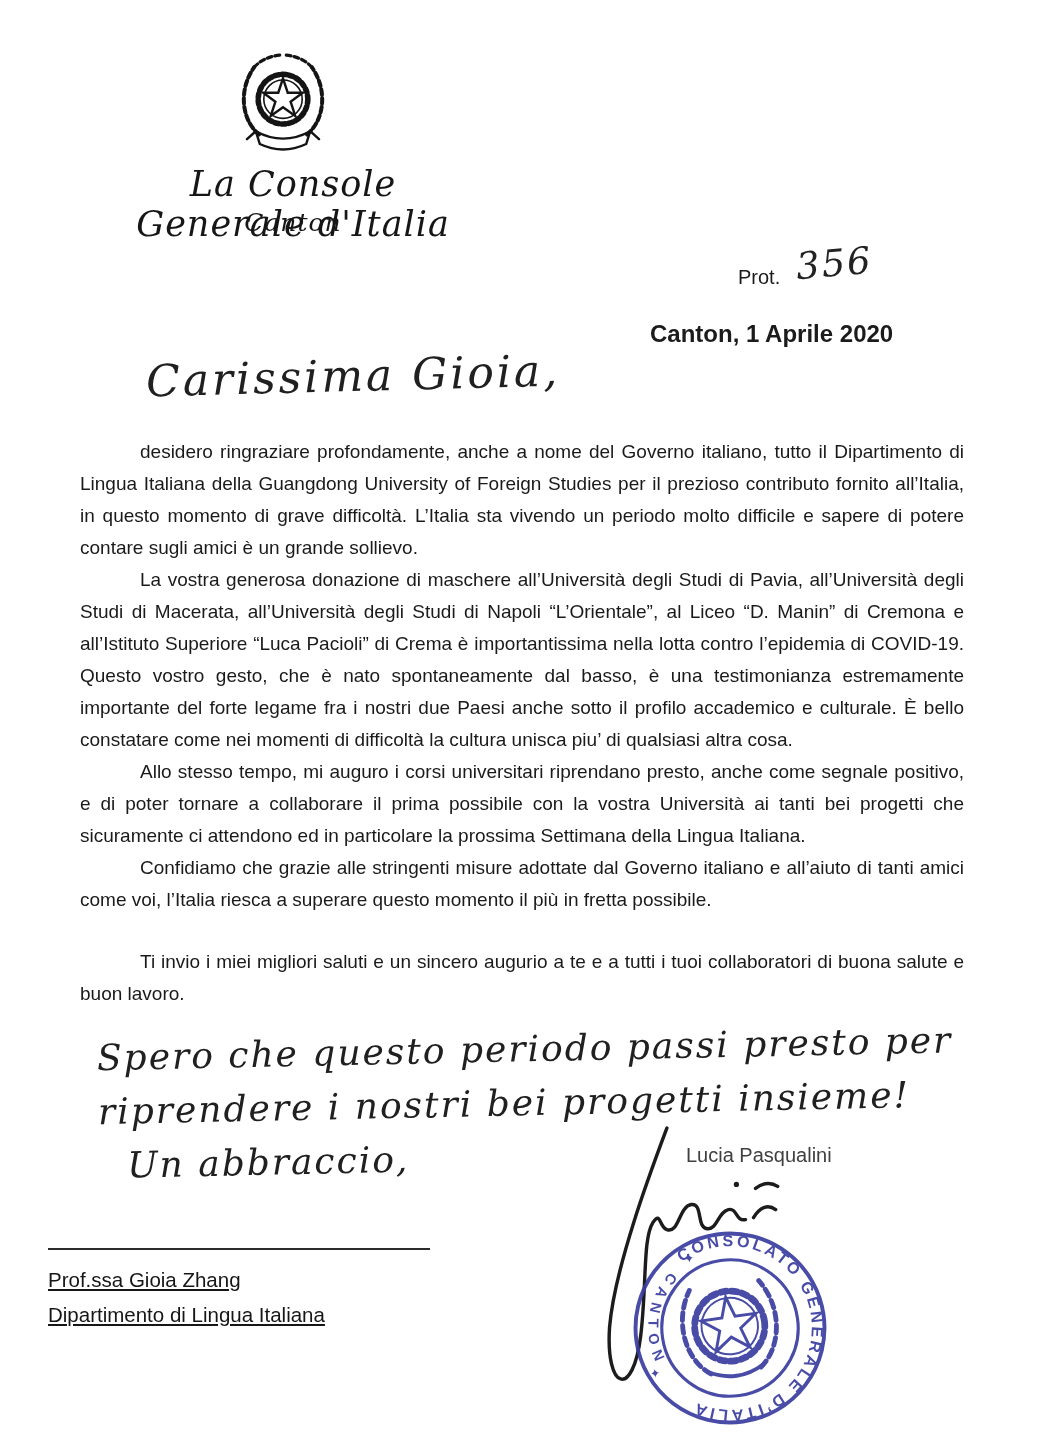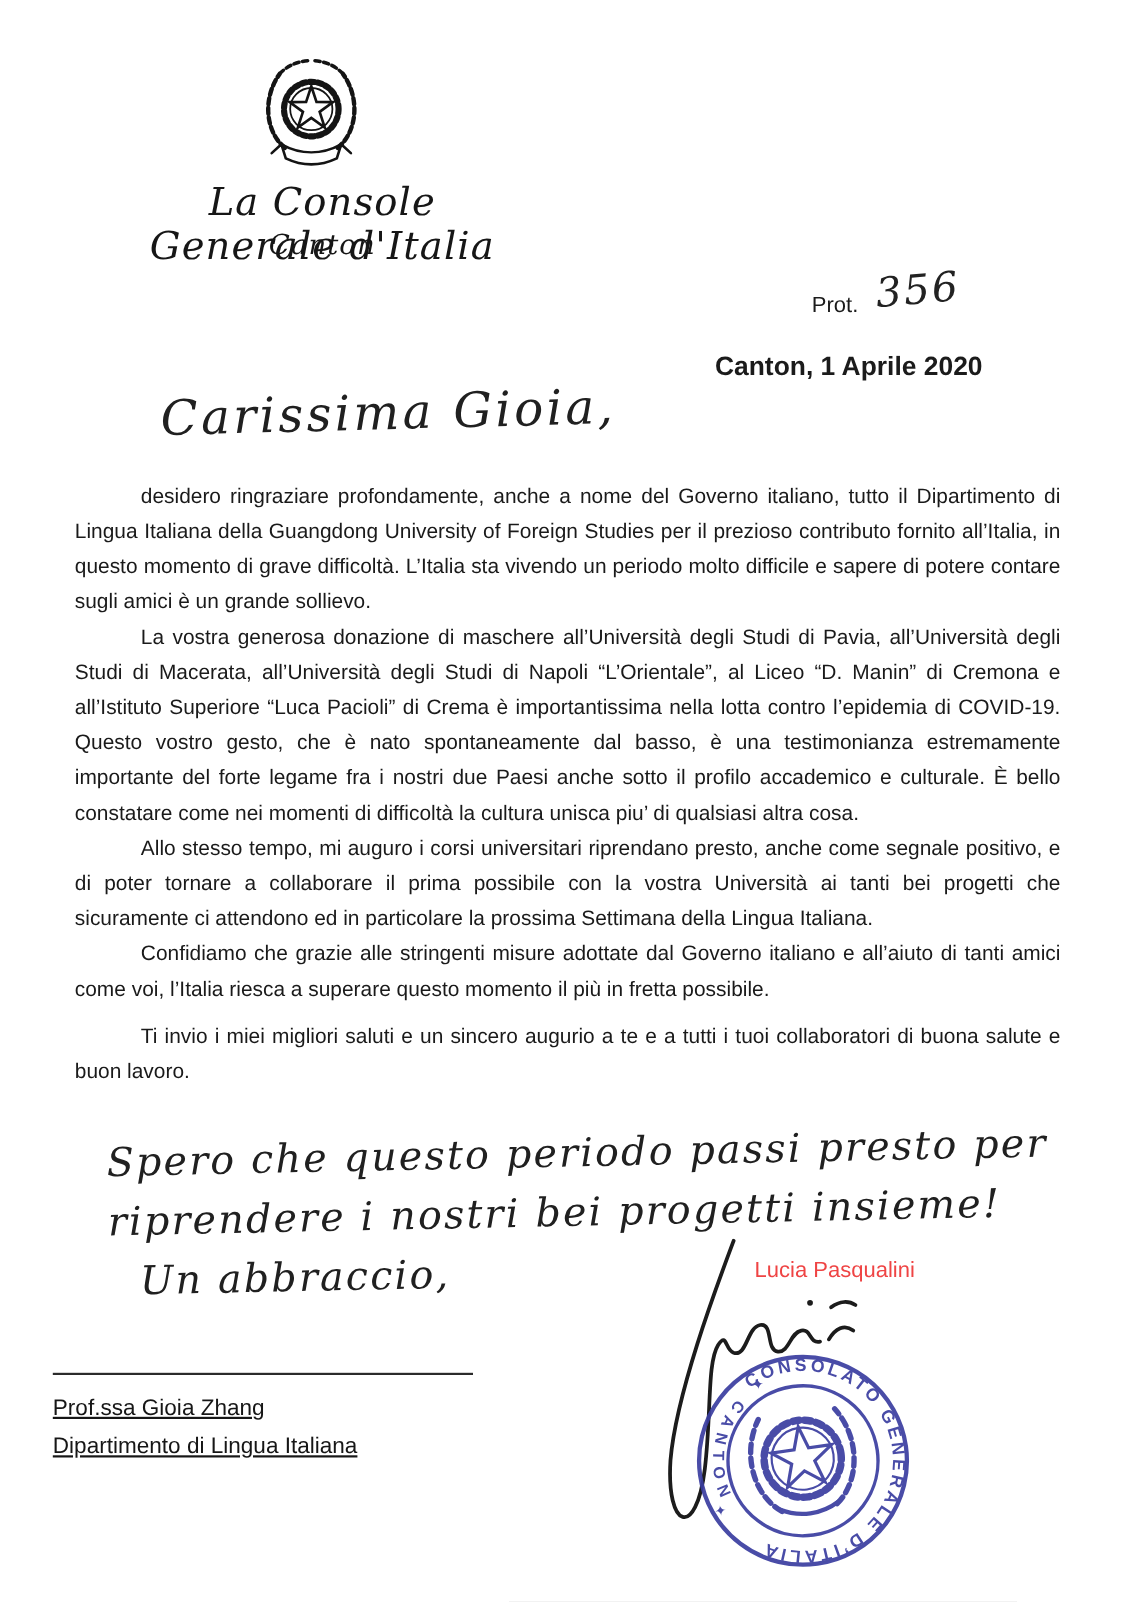--- a/index.html
+++ b/index.html
@@ -28,32 +28,32 @@
     font-size:37px; transform:rotate(-5deg); letter-spacing:2px; color:#222;
   }
   .dateline { position:absolute; left:650px; top:320px; font-size:24px;font-weight:bold; }
   
   .hand { font-family:"DejaVu Serif", serif; font-style:italic; color:#202020; }
   .salutation {
     position:absolute; left:146px; top:350px;
     font-size:44px; letter-spacing:3px; transform:rotate(-1.5deg); white-space:nowrap;
   }
   
-  .letter-body { position:absolute; left:68px; right:78px; top:436px; }
+  .letter-body { position:absolute; left:80px; right:78px; top:436px; }
   .letter-body p {
     margin:0; text-indent:60px; text-align:justify;
     font-size:19px; line-height:32px; color:#1a1a1a;
   }
-  .letter-body p.closing { margin-top:11px; }
+  .letter-body p.closing { margin-top:30px; }
   
   .ps-block { position:absolute; left:98px; top:1022px; width:880px; transform:rotate(-1.2deg); }
   .ps-line { font-size:36px; letter-spacing:2px; line-height:54px; white-space:nowrap; }
   .ps-line.indent { padding-left:28px; }
   
-  .typed-name { position:absolute; left:686px; top:1144px; font-size:20px; color:#ef4444; }
+  .typed-name { position:absolute; left:686px; top:1144px; font-size:20px; color:#404040; }
   .signature-svg { position:absolute; left:552px; top:1126px; width:250px; height:292px; }
   .stamp-svg { position:absolute; left:618px; top:1216px; width:224px; height:224px; opacity:0.92; }
   .stamp-ring-text { font-family:"Liberation Sans", sans-serif; font-weight:bold;
                      font-size:16.5px; letter-spacing:3px; }
   .stamp-side-text { font-family:"Liberation Sans", sans-serif; font-weight:bold;
                      font-size:15px; letter-spacing:7px; }
   .stamp-star { font-size:13px; font-family:"DejaVu Sans", sans-serif; }
   
   .addressee { position:absolute; left:48px; top:1248px; width:384px; }
   .addressee-rule { border:none; border-top:2.5px solid #2b2b2b; margin:0 0 12px 0; width:382px; }

